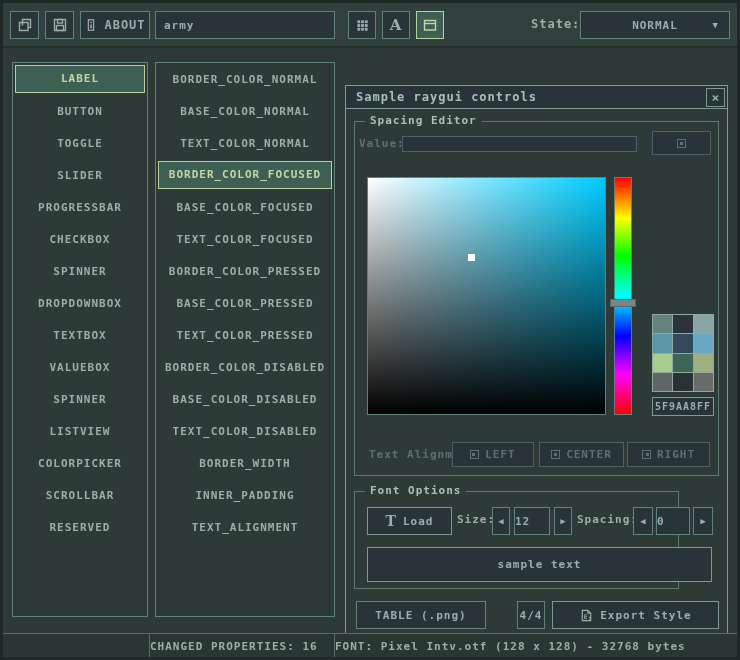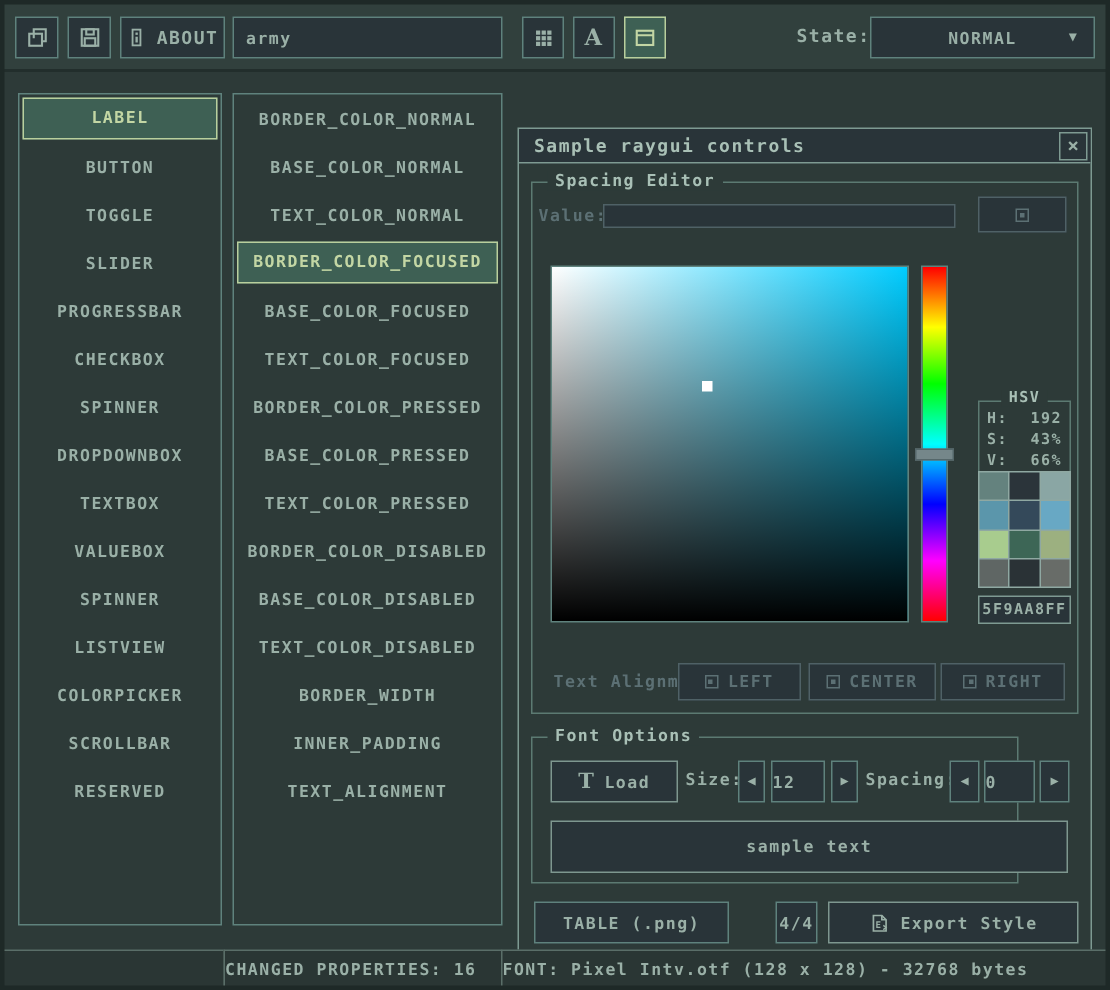--- a/index.html
+++ b/index.html
@@ -214,35 +214,20 @@
         <span class="sq center" style="top:0;"></span>
       </div>
 
       <div id="color-panel">
         <div id="color-cursor"></div>
       </div>
       <div id="hue-bar"></div>
       <div id="hue-handle"></div>
 
 
-      <div class="mini-group" style="top:145px;height:48px;padding-top:5px;">
-        <span class="gb-label center" style="font-size:10px;">HSV</span>
-        <div class="kv-row">
-          <span>H:</span>
-          <span>192</span>
-        </div>
-        <div class="kv-row">
-          <span>S:</span>
-          <span>43%</span>
-        </div>
-        <div class="kv-row">
-          <span>V:</span>
-          <span>66%</span>
-        </div>
-      </div>
 
       <div id="swatch-grid">
         <div class="swatch" style="background: rgb(100, 130, 126);"></div>
         <div class="swatch" style="background: rgb(43, 52, 58);"></div>
         <div class="swatch" style="background: rgb(138, 166, 164);"></div>
         <div class="swatch" style="background: rgb(91, 150, 171);"></div>
         <div class="swatch" style="background: rgb(52, 73, 90);"></div>
         <div class="swatch" style="background: rgb(104, 168, 196);"></div>
         <div class="swatch" style="background: rgb(168, 204, 142);"></div>
         <div class="swatch" style="background: rgb(61, 102, 86);"></div>

